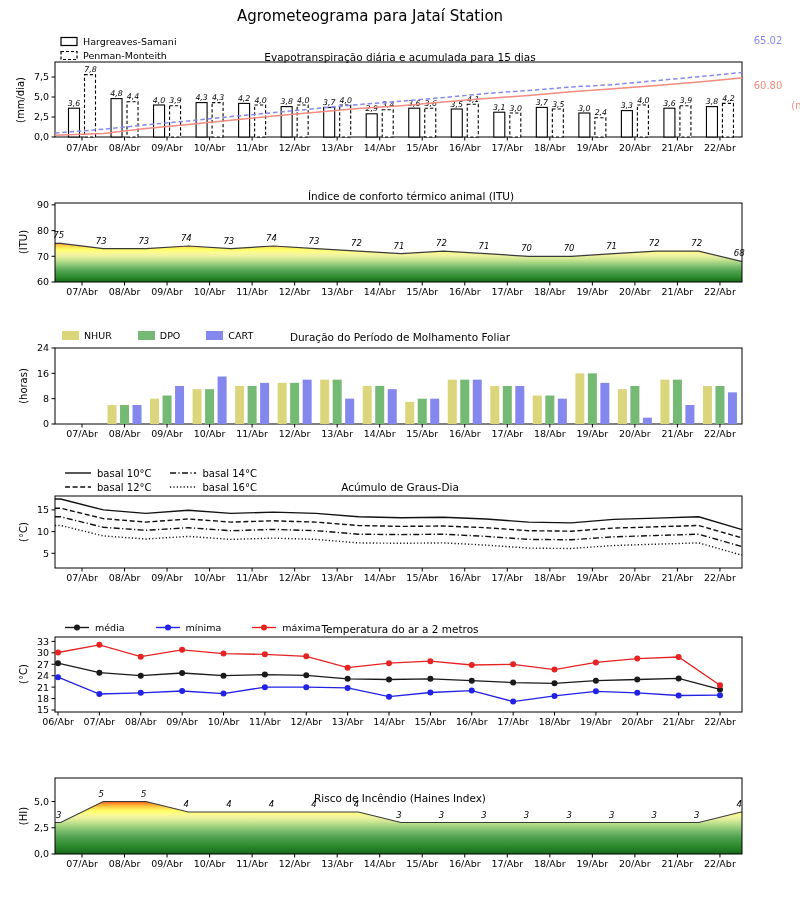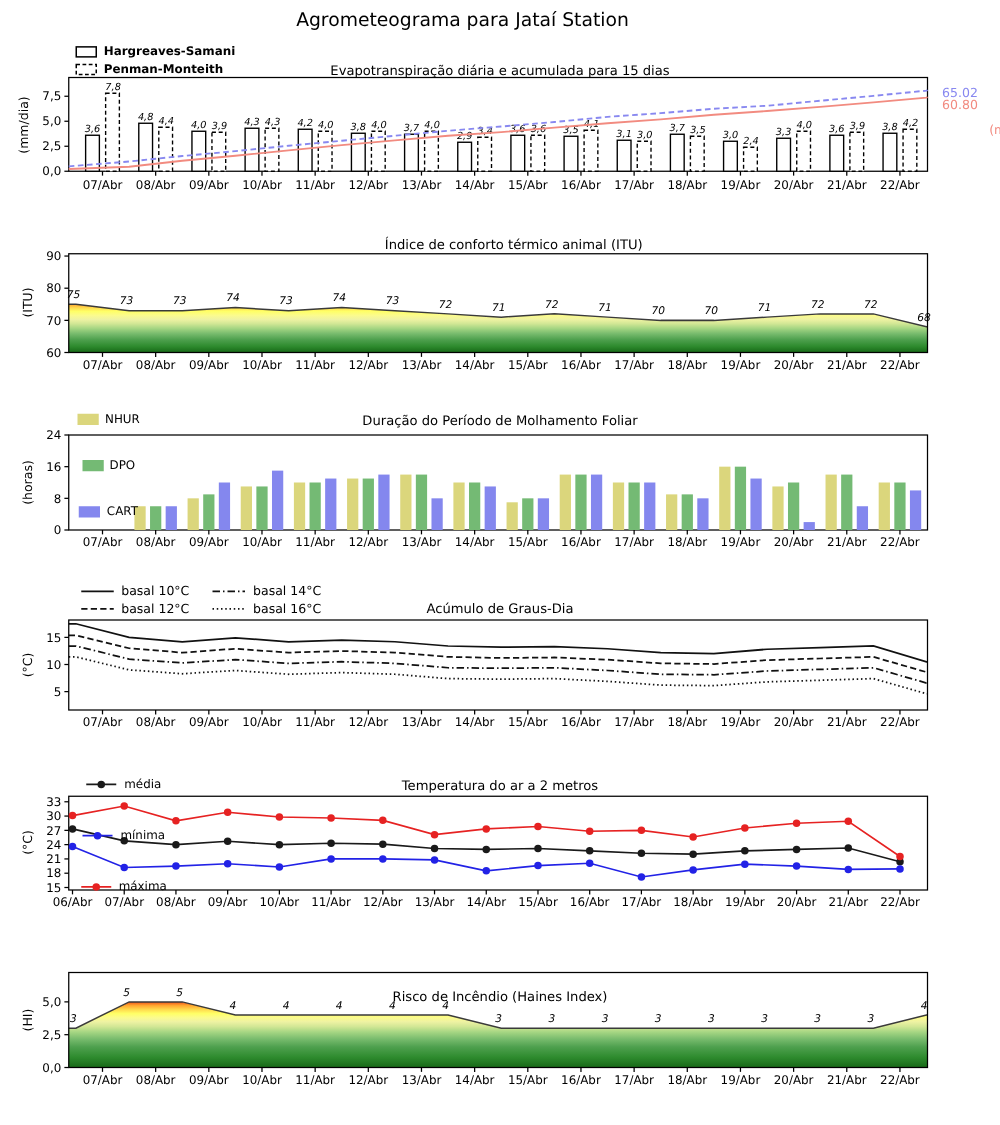--- a/index.html
+++ b/index.html
@@ -5,21 +5,21 @@
   html,body{margin:0;padding:0;background:#fff;}
   #fig{position:relative;width:800px;height:900px;background:#fff;overflow:hidden;
        font-family:"DejaVu Sans","Liberation Sans",sans-serif;color:#000;}
   #canvas{position:absolute;left:0;top:0;}
   svg text{font-family:"DejaVu Sans","Liberation Sans",sans-serif;fill:#000;}
   .main-title{position:absolute;left:0;top:7px;width:740px;text-align:center;font-size:15px;}
   .sp-title{position:absolute;left:0;width:800px;text-align:center;font-size:10.5px;}
   .ylab{position:absolute;font-size:10px;transform:translate(-50%,-50%) rotate(-90deg);white-space:nowrap;}
   .lgd{position:absolute;display:flex;font-size:9.5px;}
   .lgd.col{flex-direction:column;gap:3px;}
-  .lgd.row{flex-direction:column;align-items:center;}
+  .lgd.row{align-items:center;}
   .lgd-item{display:flex;align-items:center;gap:5px;white-space:nowrap;}
   .acc{position:absolute;font-size:10px;transform:translate(-50%,-50%);}
   .swatch-box{display:inline-block;}
   .sw-fill{display:inline-block;width:17px;height:9px;}
 </style>
 </head>
 <body>
 
 <div id="fig">
   <svg id="canvas" width="800" height="900">
@@ -520,37 +520,37 @@
         <text x="569.095" y="817.5" font-size="8.5" text-anchor="middle" font-style="italic">3</text>
         <text x="611.625" y="817.5" font-size="8.5" text-anchor="middle" font-style="italic">3</text>
         <text x="654.155" y="817.5" font-size="8.5" text-anchor="middle" font-style="italic">3</text>
         <text x="696.6850000000001" y="817.5" font-size="8.5" text-anchor="middle" font-style="italic">3</text>
         <text x="739.215" y="807" font-size="8.5" text-anchor="middle" font-style="italic">4</text>
       </g>
     </svg>
 
   <div class="main-title">Agrometeograma para Jataí Station</div>
 
-  <div class="lgd col" style="left:60px;top:36px;font-weight:bold;">
+  <div class="lgd col" style="left:60px;top:36px;">
     <div class="lgd-item">
       <svg width="18" height="11" class="swatch-box">
         <rect x="1" y="1.5" width="16" height="8" fill="#fff" stroke="#000" stroke-width="1.2"></rect>
       </svg>
       <span>Hargreaves-Samani</span>
     </div>
     <div class="lgd-item">
       <svg width="18" height="11" class="swatch-box">
         <rect x="1" y="1.5" width="16" height="8" fill="#fff" stroke="#000" stroke-width="1.2" stroke-dasharray="3,2"></rect>
       </svg>
       <span>Penman-Monteith</span>
     </div>
   </div>
   <div class="sp-title" style="top:51px;">Evapotranspiração diária e acumulada para 15 dias</div>
   <div class="ylab" style="left:20px;top:100px;">(mm/dia)</div>
-  <div class="acc" style="left: 768px; top: 75px; color: rgb(136, 136, 240);">65.02</div>
+  <div class="acc" style="left: 768px; top: 40px; color: rgb(136, 136, 240);">65.02</div>
   <div class="acc" style="left: 768px; top: 85px; color: rgb(242, 139, 128);">60.80</div>
   <div class="acc" style="left: 764px; top: 105px; color: rgb(242, 139, 128); margin-left: 41px;">(mm)</div>
 
   <div class="sp-title" style="top:190px;margin-left:11px;">Índice de conforto térmico animal (ITU)</div>
   <div class="ylab" style="left:23px;top:242px;">(ITU)</div>
 
   <div class="lgd row" style="left:62px;top:330px;gap:26px;">
     <div class="lgd-item">
       <span class="sw-fill" style="background: rgb(219, 214, 124);"></span>
       <span>NHUR</span>

